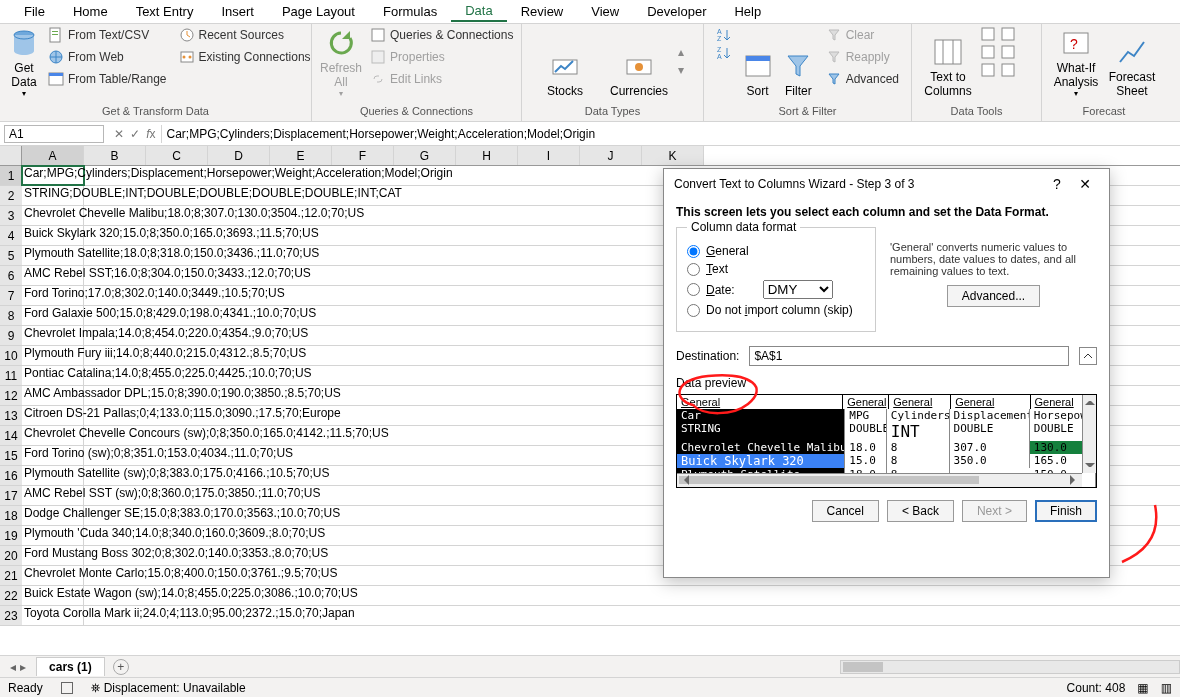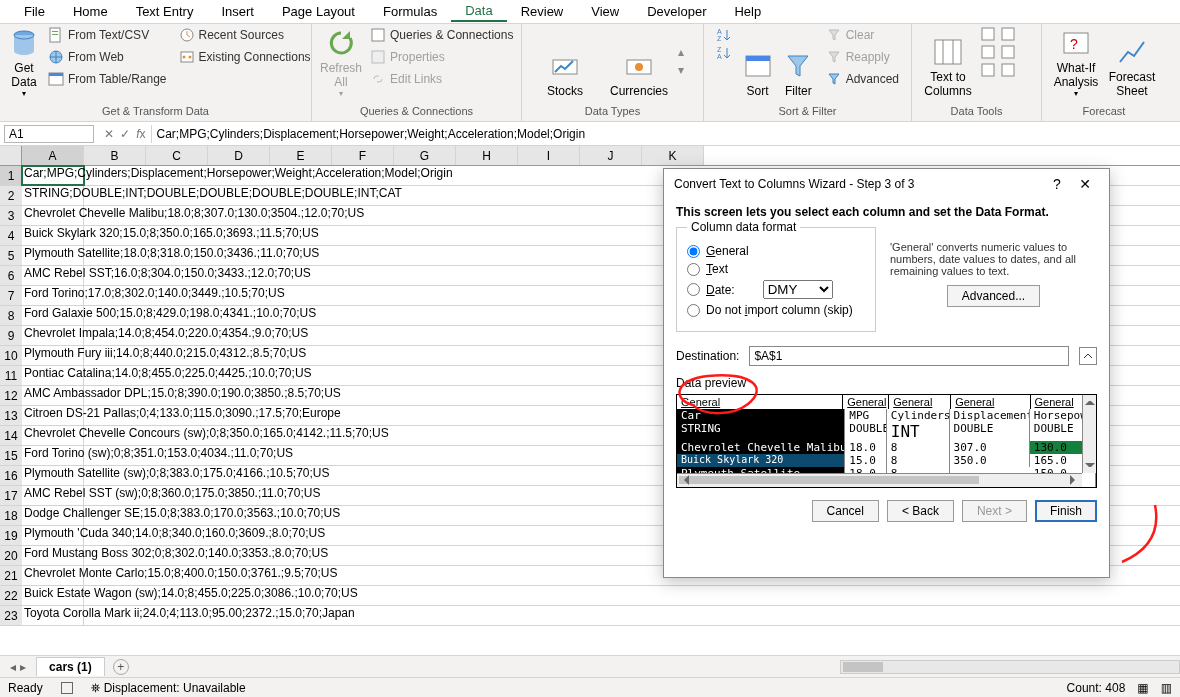--- a/index.html
+++ b/index.html
@@ -12,21 +12,21 @@
   .ribbon-group .body { flex:1; display:flex; align-items:flex-start; gap:4px; }
   .ribbon-group .title { text-align:center; font-size:11px; color:#555; padding:2px 0 4px 0; }
   .rbtn-small { display:flex; align-items:center; gap:4px; font-size:12px; padding:1px 4px; color:#333; white-space:nowrap; }
   .rbtn-small.disabled { color:#a0a0a0; }
   .rbtn-large { display:flex; flex-direction:column; align-items:center; justify-content:flex-end; width:56px; height:74px; font-size:12px; text-align:center; padding-bottom:2px; }
   .rbtn-large .ic { width:32px; height:32px; margin-bottom:2px; }
   .icon16 { width:16px; height:16px; flex:0 0 16px; }
   .vstack { display:flex; flex-direction:column; gap:4px; }
 
   .namebox-row { display:flex; align-items:center; height:24px; border-bottom:1px solid #d4d4d4; }
-  .namebox { width:90px; border:1px solid #b7b7b7; margin:2px 4px; font-size:12px; padding:1px 4px; }
+  .namebox { width:100px; border:1px solid #b7b7b7; margin:2px 4px; font-size:12px; padding:1px 4px; }
   .fx-controls { display:flex; align-items:center; gap:6px; color:#777; padding:0 6px; }
   .formula-bar { flex:1; font-size:12px; padding:2px 4px; border-left:1px solid #d4d4d4; }
 
   .grid-area { position:relative; height:509px; display:flex; }
   .colhdr-row { height:20px; display:flex; border-bottom:1px solid #999; }
   .colhdr-row .corner { width:22px; border-right:1px solid #999; background:#e6e6e6; }
   .colhdr-row .ch { width:62px; border-right:1px solid #d4d4d4; background:#e6e6e6; text-align:center; font-size:12px; line-height:20px; }
   .colhdr-row .ch.active { background:#d2d2d2; }
   .rowhdr { height:20px; border-bottom:1px solid #d4d4d4; text-align:center; font-size:12px; line-height:20px; background:#e6e6e6; }
   .rowhdr.active { background:#d2d2d2; }
@@ -576,21 +576,21 @@
             <div class="pc c4" style="background: rgb(255, 255, 255); color: rgb(0, 0, 0); font-family: Consolas, monospace; font-size: 11px; border-right: 1px solid rgb(136, 136, 136); padding: 0px 4px; white-space: nowrap; overflow: hidden;">DOUBLE</div>
           </div>
           <div style="display: flex;">
             <div class="pc c0" style="background: rgb(0, 0, 0); color: rgb(255, 255, 255); font-family: Consolas, monospace; font-size: 11px; border-right: 1px solid rgb(136, 136, 136); padding: 0px 4px; white-space: nowrap; overflow: hidden;">Chevrolet Chevelle Malibu</div>
             <div class="pc c1" style="background: rgb(255, 255, 255); color: rgb(0, 0, 0); font-family: Consolas, monospace; font-size: 11px; border-right: 1px solid rgb(136, 136, 136); padding: 0px 4px; white-space: nowrap; overflow: hidden;">18.0</div>
             <div class="pc c2" style="background: rgb(255, 255, 255); color: rgb(0, 0, 0); font-family: Consolas, monospace; font-size: 11px; border-right: 1px solid rgb(136, 136, 136); padding: 0px 4px; white-space: nowrap; overflow: hidden;">8</div>
             <div class="pc c3" style="background: rgb(255, 255, 255); color: rgb(0, 0, 0); font-family: Consolas, monospace; font-size: 11px; border-right: 1px solid rgb(136, 136, 136); padding: 0px 4px; white-space: nowrap; overflow: hidden;">307.0</div>
             <div class="pc c4" style="background: #15803d; color: rgb(0, 0, 0); font-family: Consolas, monospace; font-size: 11px; border-right: 1px solid rgb(136, 136, 136); padding: 0px 4px; white-space: nowrap; overflow: hidden;">130.0</div>
           </div>
           <div style="display: flex;">
-            <div class="pc c0" style="background: #0c4a6e; color: rgb(255, 255, 255); font-family: Consolas, monospace; font-size: 10px; border-right: 1px solid rgb(136, 136, 136); padding: 0px 4px; white-space: nowrap; overflow: hidden;">Buick Skylark 320</div>
+            <div class="pc c0" style="background: #3b82f6; color: rgb(255, 255, 255); font-family: Consolas, monospace; font-size: 12px; border-right: 1px solid rgb(136, 136, 136); padding: 0px 4px; white-space: nowrap; overflow: hidden;">Buick Skylark 320</div>
             <div class="pc c1" style="background: rgb(255, 255, 255); color: rgb(0, 0, 0); font-family: Consolas, monospace; font-size: 11px; border-right: 1px solid rgb(136, 136, 136); padding: 0px 4px; white-space: nowrap; overflow: hidden;">15.0</div>
             <div class="pc c2" style="background: rgb(255, 255, 255); color: rgb(0, 0, 0); font-family: Consolas, monospace; font-size: 11px; border-right: 1px solid rgb(136, 136, 136); padding: 0px 4px; white-space: nowrap; overflow: hidden;">8</div>
             <div class="pc c3" style="background: rgb(255, 255, 255); color: rgb(0, 0, 0); font-family: Consolas, monospace; font-size: 11px; border-right: 1px solid rgb(136, 136, 136); padding: 0px 4px; white-space: nowrap; overflow: hidden;">350.0</div>
             <div class="pc c4" style="background: rgb(255, 255, 255); color: rgb(0, 0, 0); font-family: Consolas, monospace; font-size: 11px; border-right: 1px solid rgb(136, 136, 136); padding: 0px 4px; white-space: nowrap; overflow: hidden;">165.0</div>
           </div>
           <div style="display: flex;">
             <div class="pc c0" style="background: rgb(0, 0, 0); color: rgb(255, 255, 255); font-family: Consolas, monospace; font-size: 11px; border-right: 1px solid rgb(136, 136, 136); padding: 0px 4px; white-space: nowrap; overflow: hidden;">Plymouth Satellite</div>
             <div class="pc c1" style="background: rgb(255, 255, 255); color: rgb(0, 0, 0); font-family: Consolas, monospace; font-size: 11px; border-right: 1px solid rgb(136, 136, 136); padding: 0px 4px; white-space: nowrap; overflow: hidden;">18.0</div>
             <div class="pc c2" style="background: rgb(255, 255, 255); color: rgb(0, 0, 0); font-family: Consolas, monospace; font-size: 11px; border-right: 1px solid rgb(136, 136, 136); padding: 0px 4px; white-space: nowrap; overflow: hidden;">8</div>
             <div class="pc c3" style="background: rgb(255, 255, 255); color: rgb(0, 0, 0); font-family: Consolas, monospace; font-size: 11px; border-right: 1px solid rgb(136, 136, 136); padding: 0px 4px; white-space: nowrap; overflow: hidden; margin-top: 44px;">318.0</div>

